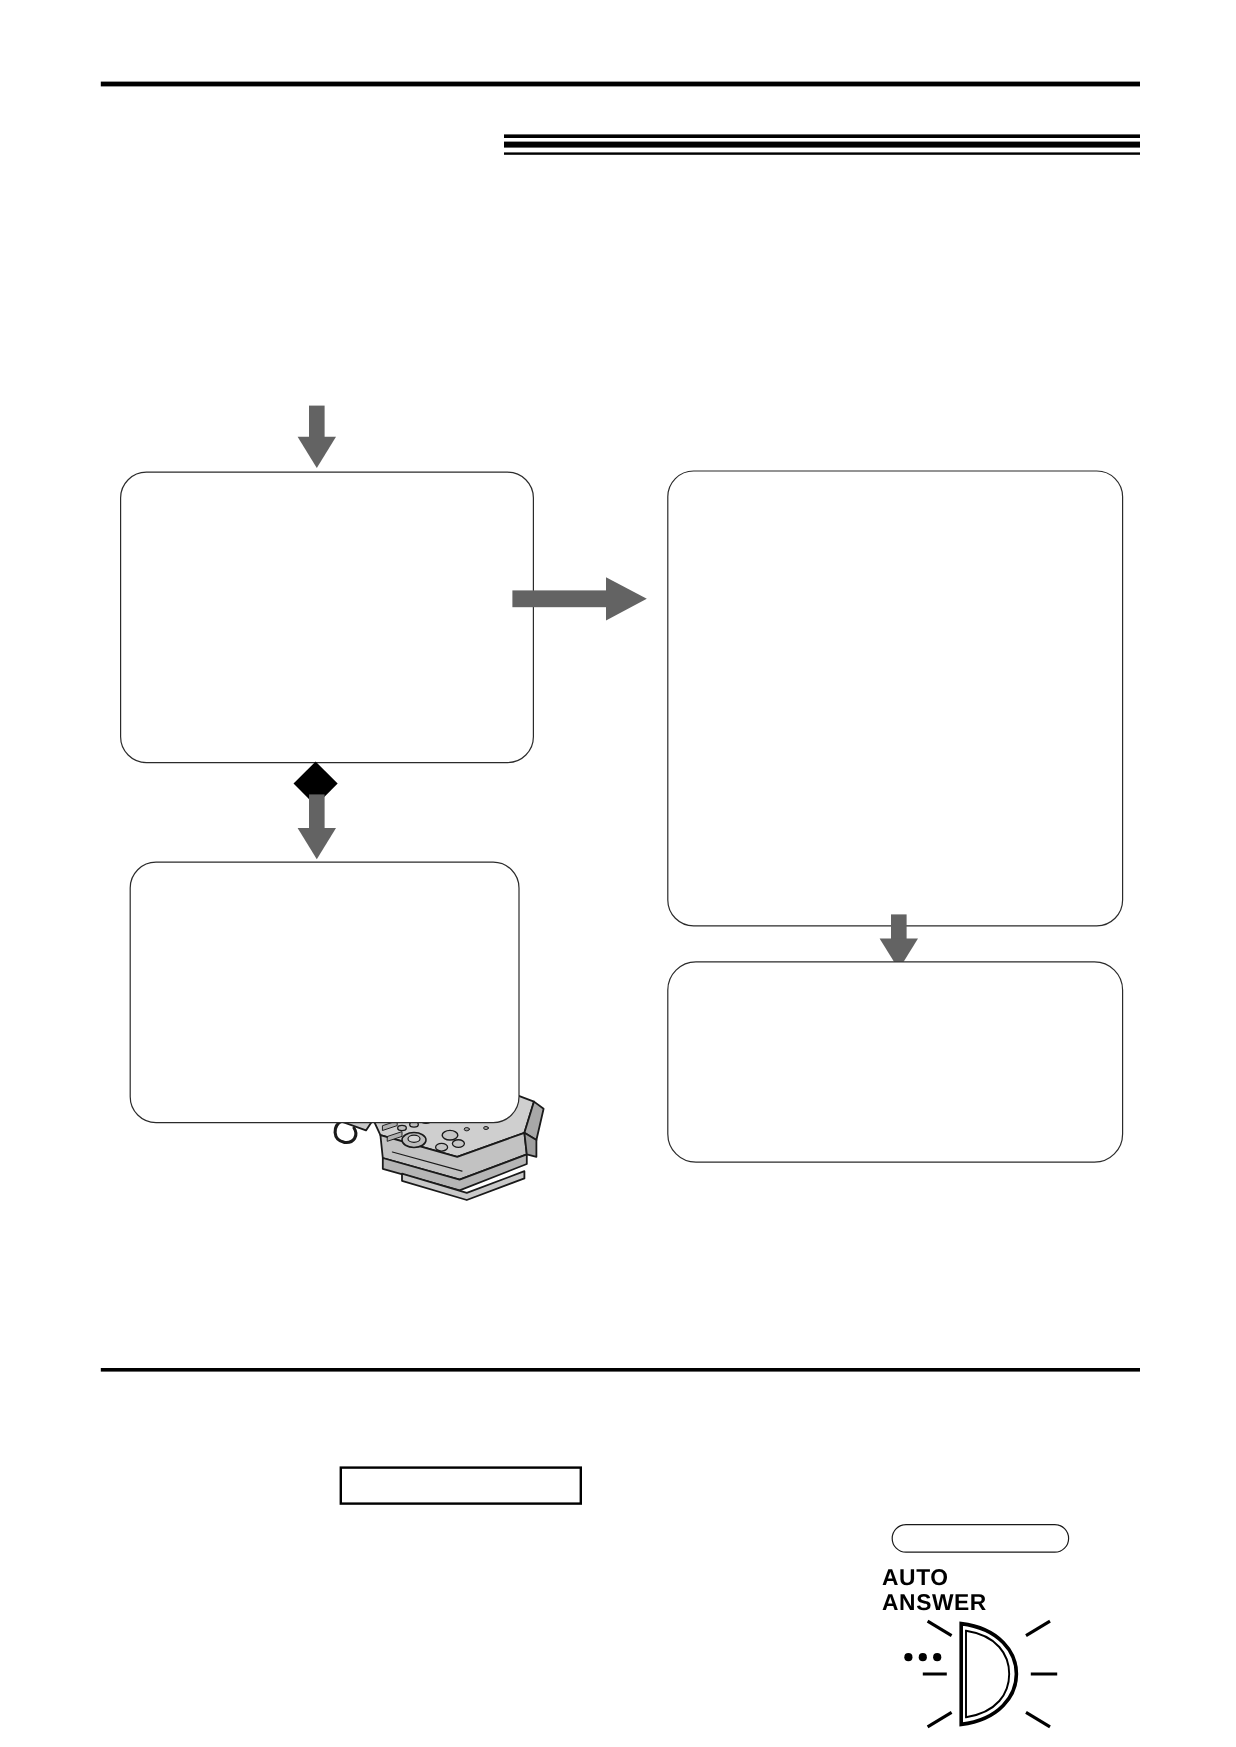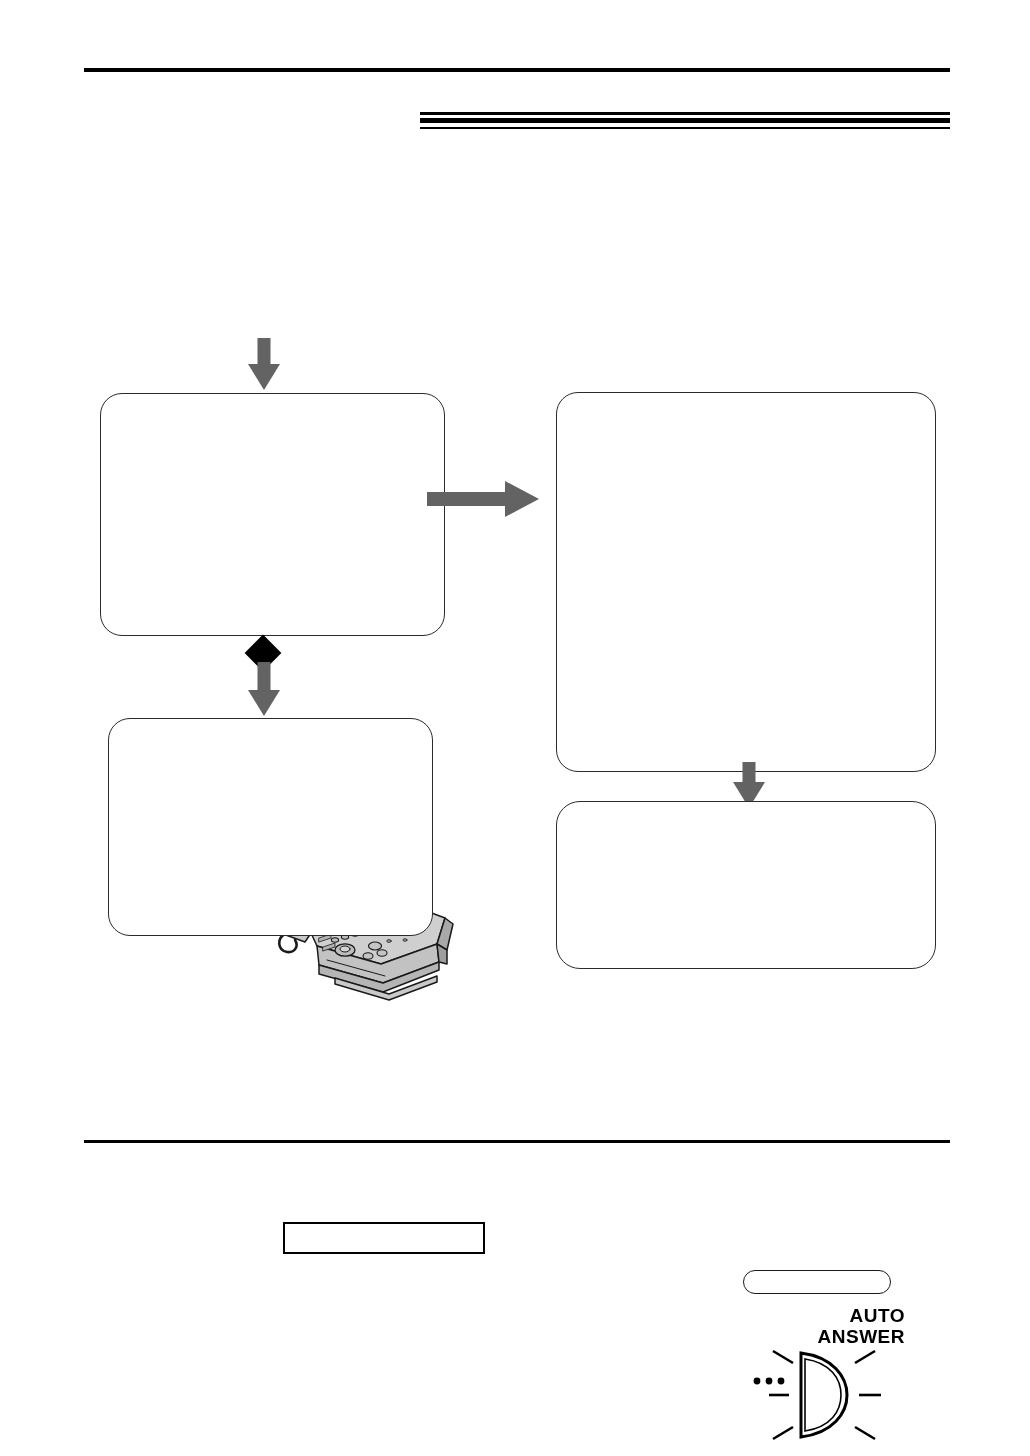--- a/index.html
+++ b/index.html
@@ -141,21 +141,21 @@
 
   #auto-answer-indicator {
     position: absolute;
     left: 735px; top: 1305px;
     width: 170px; height: 135px;
   }
   .aa-label {
     position: absolute;
     left: 0; top: 0;
     width: 100%;
-    text-align: right;
+    text-align: left;
     font-weight: bold;
     font-size: 19px;
     line-height: 21px;
     letter-spacing: 0.5px;
     color: #000;
   }
   .aa-label span { display: block; }
   #aa-led-svg { position: absolute; left: 0; top: 44px; }
 </style>
 </head>

